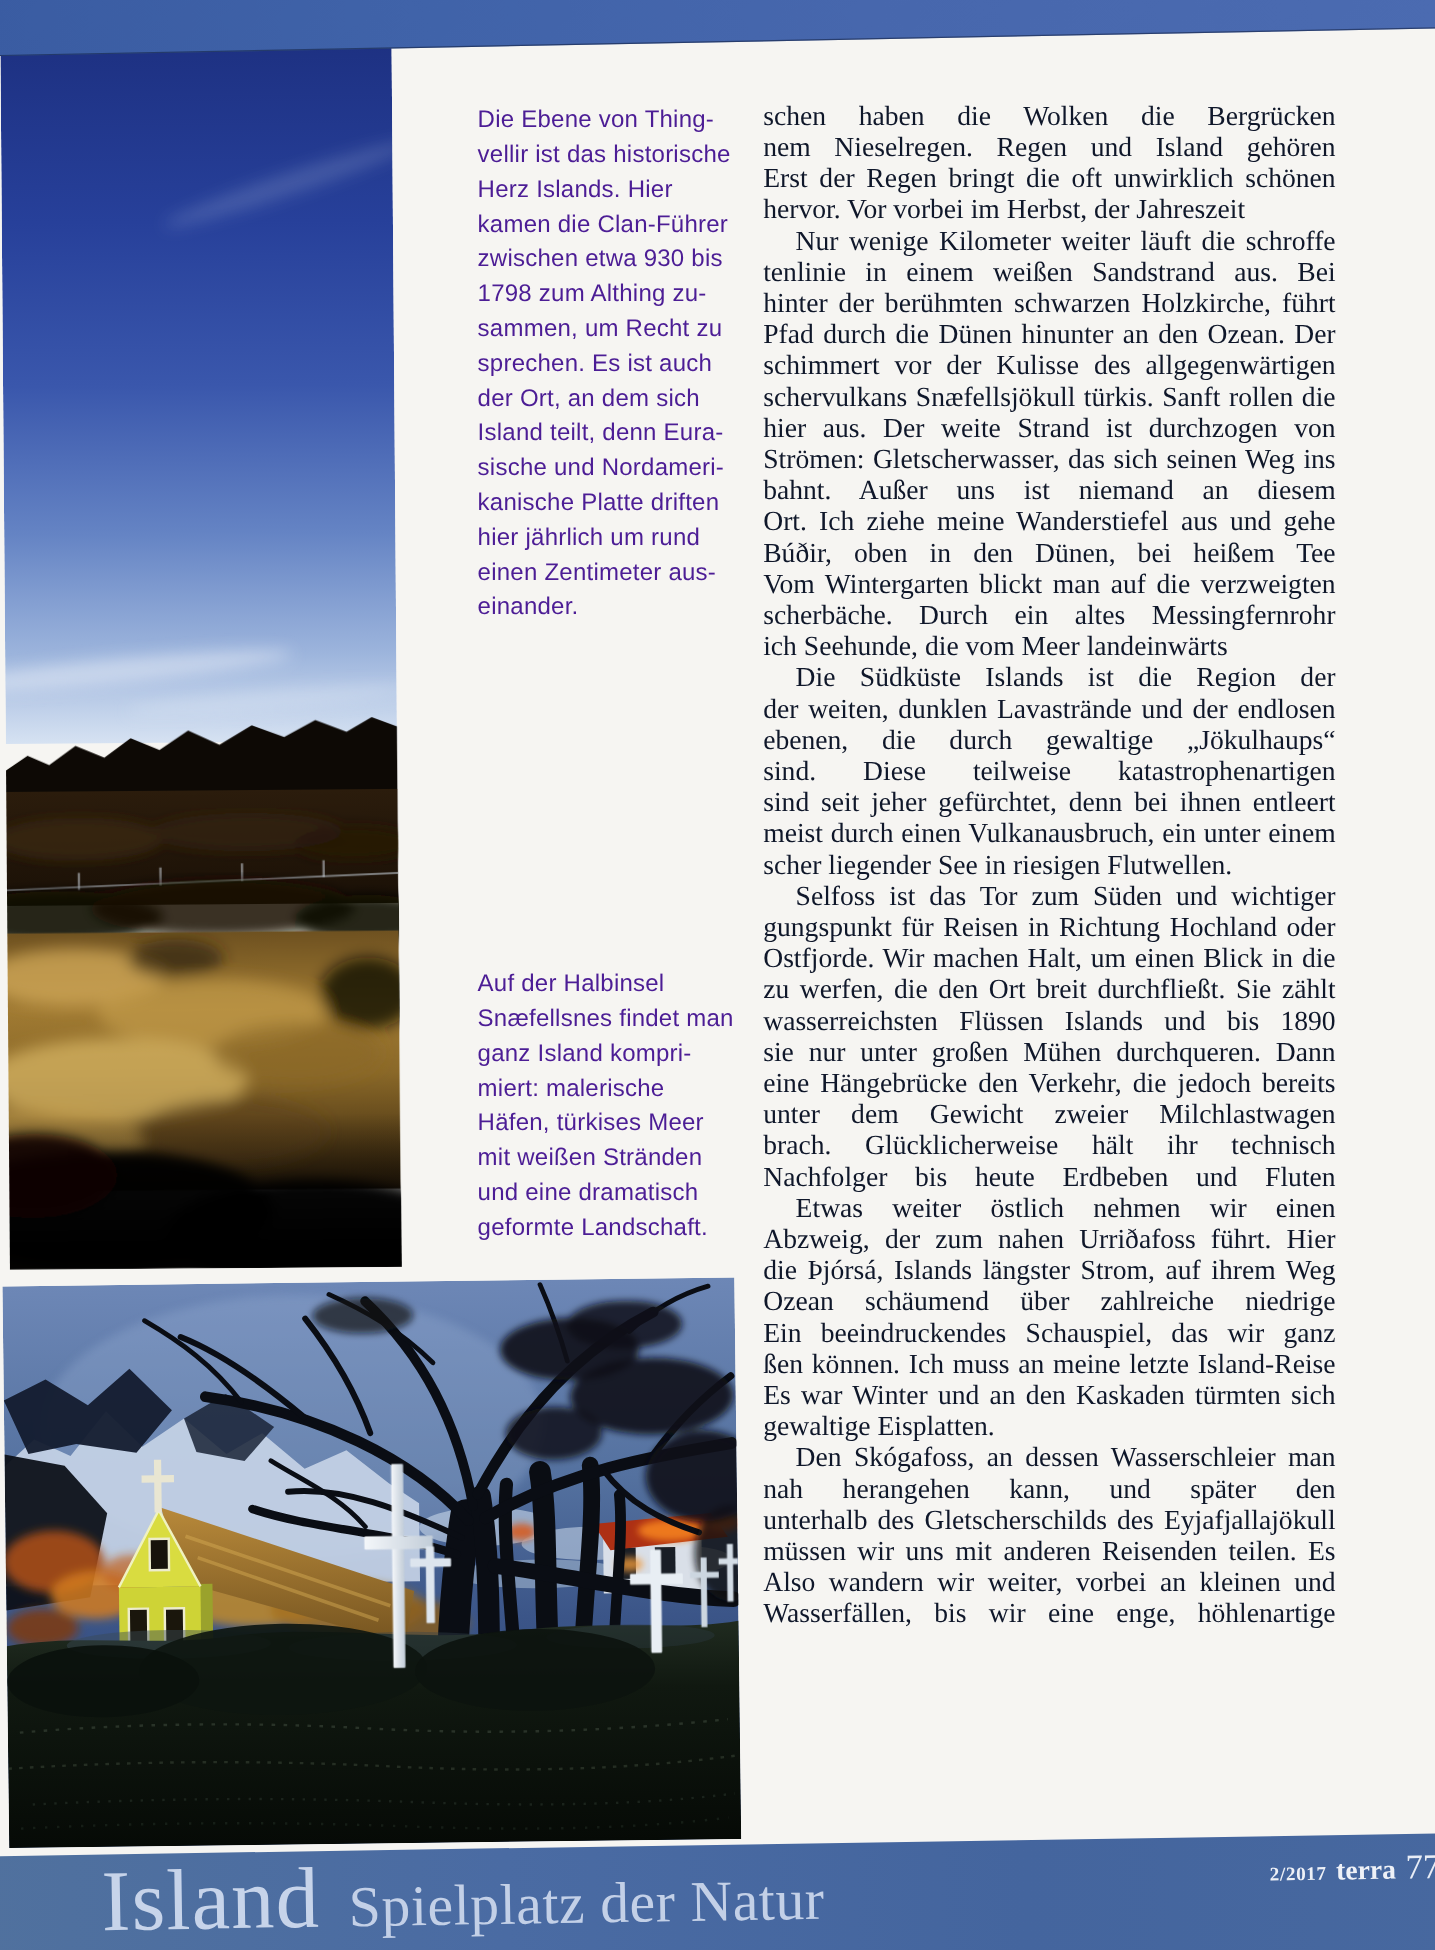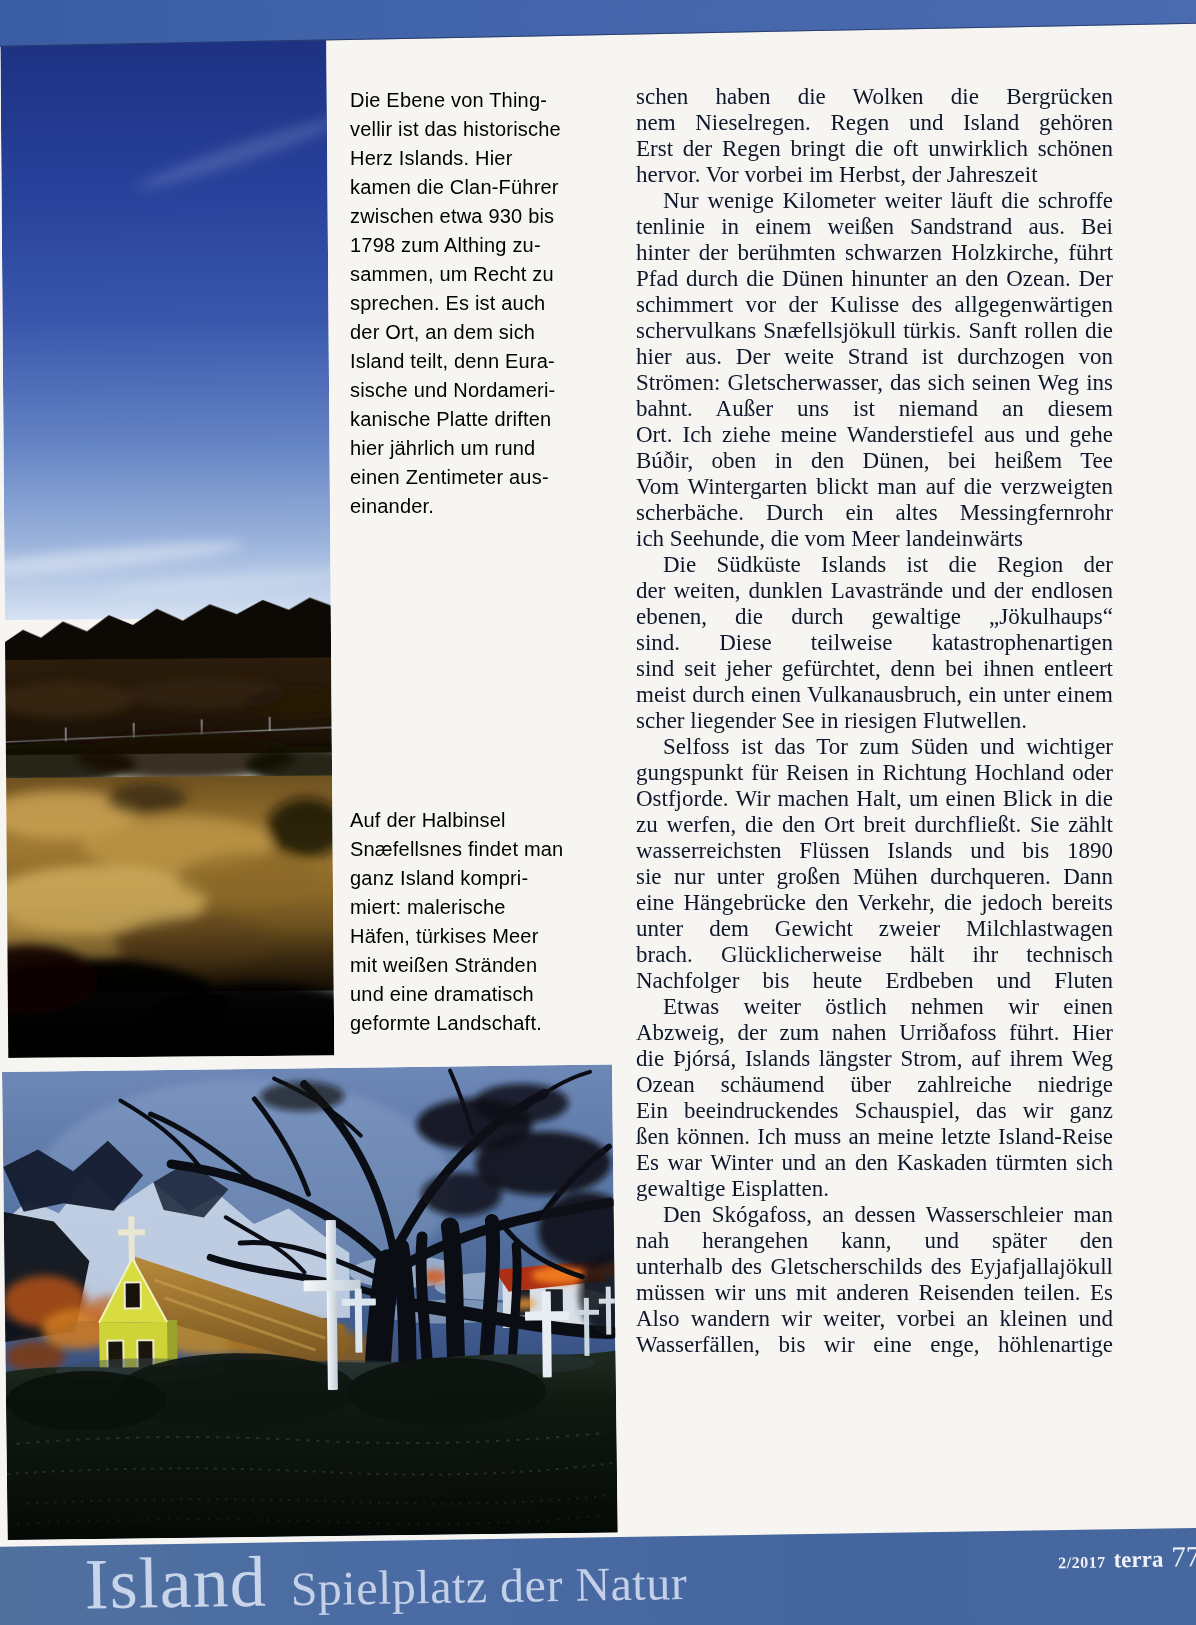--- a/index.html
+++ b/index.html
@@ -21,21 +21,21 @@
   .photo svg{display:block;}
   .photo-thingvellir{left:0;top:0;width:326px;height:1058px;transform:rotate(-0.45deg);transform-origin:left top;z-index:2;}
   .photo-hofskirkja{left:2px;top:1072px;width:610px;height:468px;transform:rotate(-0.7deg);transform-origin:left top;z-index:3;}
   
   .caption{position:absolute;left:350px;width:250px;z-index:4;}
   .caption-1{top:86px;}
   .caption-2{top:806px;}
   .cap-line{
     height:29px;line-height:29px;white-space:nowrap;
     font-family:"Liberation Sans",sans-serif;font-size:20px;
-    color:#000000;letter-spacing:.2px;
+    color:#4c1d95;letter-spacing:.2px;margin-left:48px;
   }
   
   .article{position:absolute;left:636px;top:84px;width:477px;z-index:4;}
   .art-line{
     height:26px;line-height:26px;overflow:hidden;
     font-family:"Liberation Serif",serif;font-size:23px;color:#0f172a;
     text-align:justify;
   }
   .art-line.just::after{content:"";display:inline-block;width:100%;height:0;}
   .art-line.last{text-align:left;}

